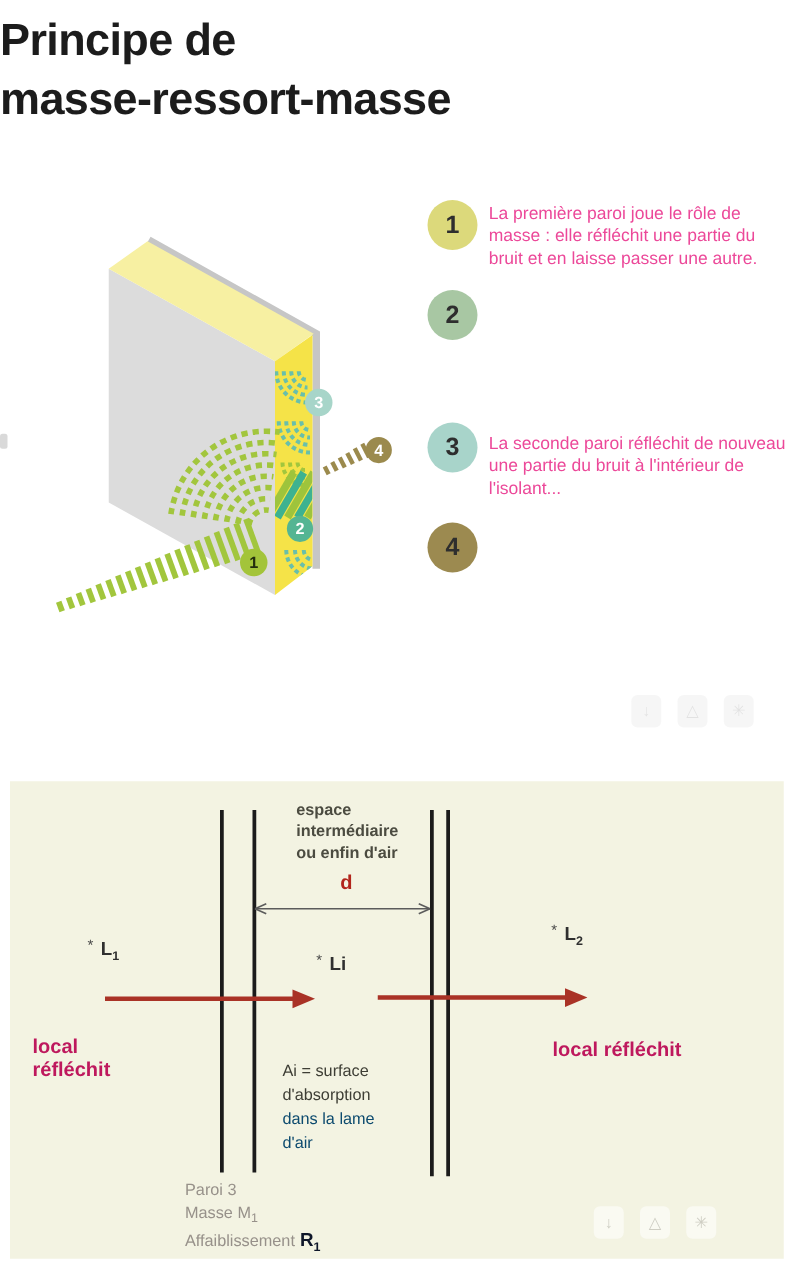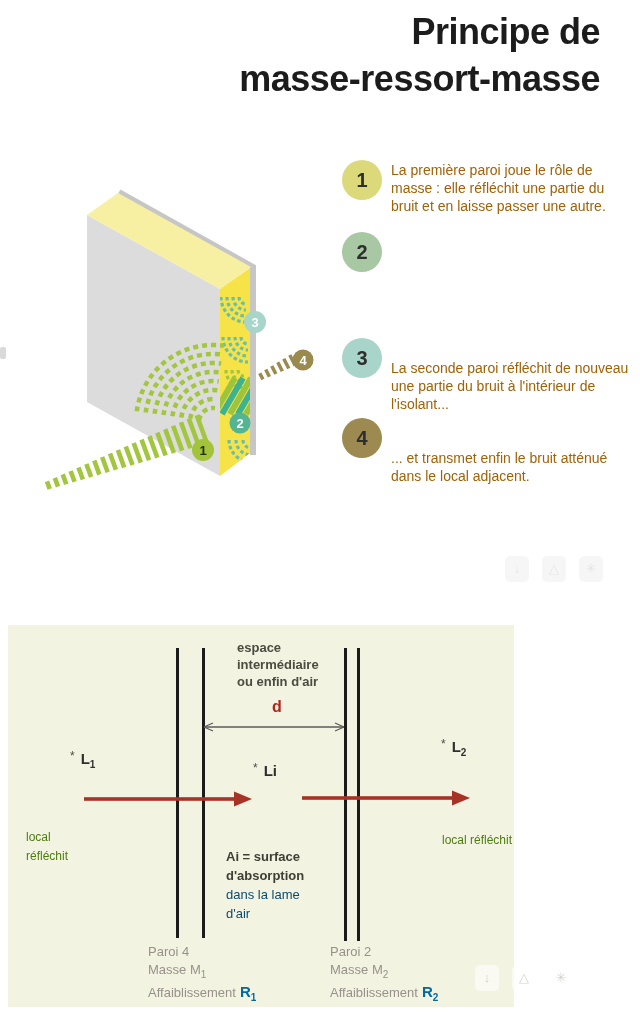--- a/index.html
+++ b/index.html
@@ -1,72 +1,72 @@
 <!DOCTYPE html>
 <html><head>
 <meta charset="utf-8">
 <style>
   html,body{margin:0;padding:0}
   body{width:640px;height:1024px;position:relative;background:#ffffff;overflow:hidden;
        font-family:"Liberation Sans",sans-serif;}
 
   
-  .title{position:absolute;top:8px;left:0;width:600px;text-align:right;
+  .title{position:absolute;top:8px;left:0;width:600px;text-align:left;
          font-weight:bold;font-size:36px;line-height:47px;color:#1c1c1c;letter-spacing:-0.5px}
 
   
   .step{position:absolute;left:342px;width:292px;display:flex;gap:9px}
   .s1{top:160px}.s2{top:232px}.s3{top:338px}.s4{top:418px}
   .step-circle{width:40px;height:40px;border-radius:50%;flex:0 0 40px;text-align:center;
                line-height:40px;font-size:20px;font-weight:bold;color:#2e2e2e}
   .s1 .step-circle{background:#dcd97b}
   .s2 .step-circle{background:#a8c7a3}
   .s3 .step-circle{background:#a8d4ca}
   .s4 .step-circle{background:#9c8a50}
-  .step-text{font-size:14px;line-height:18px;color:#a16207}
+  .step-text{font-size:14px;line-height:18px;color:#ec4899}
   .s1 .step-text{margin-top:1px}.s2 .step-text{margin-top:7px}
-  .s3 .step-text{margin-top:21px}.s4 .step-text{margin-top:31px}
+  .s3 .step-text{margin-top:7px}.s4 .step-text{margin-top:31px}
 
   
   .illus{position:absolute;left:0;top:150px}
   .badge-num{font-size:13px;font-weight:bold;text-anchor:middle}
 
   
   .ghost-row{position:absolute;display:flex;gap:13px}
   .rowA{left:505px;top:556px}
   .ghost{width:24px;height:26px;border-radius:5px;background:rgba(0,0,0,0.035);
          color:rgba(0,0,0,0.08);font-size:13px;text-align:center;line-height:26px}
   .rowB{left:467px;top:340px}
   .rowB .ghost{background:rgba(255,255,255,0.55);color:rgba(125,122,108,0.35)}
 
   
-  .panel{position:absolute;left:8px;top:625px;width:506px;height:382px;background:#f3f3e2}
+  .panel{position:absolute;left:8px;top:625px;width:619px;height:382px;background:#f3f3e2}
   .vline{position:absolute;width:3px;background:#1b1b1b}
   .p1a{left:168px;top:23px;height:290px}.p1b{left:194px;top:23px;height:290px}
   .p2a{left:336px;top:23px;height:293px}.p2b{left:349px;top:23px;height:293px}
   .space-label{position:absolute;left:229px;top:14px;font-size:13px;font-weight:bold;
                color:#4b4b40;line-height:17px}
   .d-label{position:absolute;left:259px;top:73px;width:20px;text-align:center;
            font-size:16px;font-weight:bold;color:#b2251c}
   .dim{position:absolute;left:194px;top:96px}
   .lvl{position:absolute;font-size:15px;font-weight:bold;color:#2f2f2f;white-space:nowrap}
   .lvl .ast{font-size:12px;vertical-align:4px;margin-right:6px;color:#4a4a4a;font-weight:normal}
   sub{font-size:10px}
   .lvl1{left:62px;top:124px}.lvli{left:245px;top:136px}.lvl2{left:433px;top:112px}
   .arrow{position:absolute}
   .arr1{left:76px;top:166px}.arr2{left:294px;top:165px}
-  .room{position:absolute;font-size:12px;font-weight:normal;color:#4d7c0f;line-height:19px;white-space:nowrap}
+  .room{position:absolute;font-size:16px;font-weight:bold;color:#be185d;line-height:19px;white-space:nowrap}
   .room-em{left:18px;top:203px}
   .room-rec{left:434px;top:206px}
   .abs-label{position:absolute;left:218px;top:222px;font-size:13px;line-height:19px}
-  .abs-label .strong{color:#3e3e35;font-weight:bold}
+  .abs-label .strong{color:#3e3e35;font-weight:normal}
   .abs-label .dim-txt{color:#0c4a6e}
   .caption{position:absolute;font-size:13px;line-height:17.5px;color:#97918a;white-space:nowrap}
   .cap1{left:140px;top:318px}.cap2{left:322px;top:318px}
-  .caption .r{color:#0369a1;font-weight:bold;font-size:15px;margin-left:4px}
+  .caption .r{color:#0f172a;font-weight:bold;font-size:15px;margin-left:4px}
 </style>
 </head>
 <body>
 
 <div class="title">
   <div>Principe de</div>
   <div>masse-ressort-masse</div>
 </div>
 
 <svg class="illus" width="340" height="360" viewBox="0 0 340 360">
@@ -178,21 +178,20 @@
 </div>
 <div class="step s2">
   <div class="step-circle">2</div>
 </div>
 <div class="step s3">
   <div class="step-circle">3</div>
   <div class="step-text">La seconde paroi réfléchit de nouveau une partie du bruit à l'intérieur de l'isolant...</div>
 </div>
 <div class="step s4">
   <div class="step-circle">4</div>
-  <div class="step-text">... et transmet enfin le bruit atténué dans le local adjacent.</div>
 </div>
 
 <div class="ghost-row rowA">
   <div class="ghost">↓</div>
   <div class="ghost">△</div>
   <div class="ghost">✳</div>
 </div>
 
 <div class="panel">
 
@@ -239,28 +238,23 @@
   <div class="room room-rec">local réfléchit</div>
 
   <div class="abs-label">
     <div class="strong">Ai = surface</div>
     <div class="strong">d'absorption</div>
     <div class="dim-txt">dans la lame</div>
     <div class="dim-txt">d'air</div>
   </div>
 
   <div class="caption cap1">
-    <div>Paroi 4</div>
+    <div>Paroi 3</div>
     <div><span>Masse M</span><sub>1</sub></div>
     <div><span>Affaiblissement</span><span class="r"><span>R</span><sub>1</sub></span></div>
-  </div>
-  <div class="caption cap2">
-    <div>Paroi 2</div>
-    <div><span>Masse M</span><sub>2</sub></div>
-    <div><span>Affaiblissement</span><span class="r"><span>R</span><sub>2</sub></span></div>
   </div>
 
   <div class="ghost-row rowB">
     <div class="ghost">↓</div>
     <div class="ghost">△</div>
     <div class="ghost">✳</div>
   </div>
 </div>
 
 </body></html>

